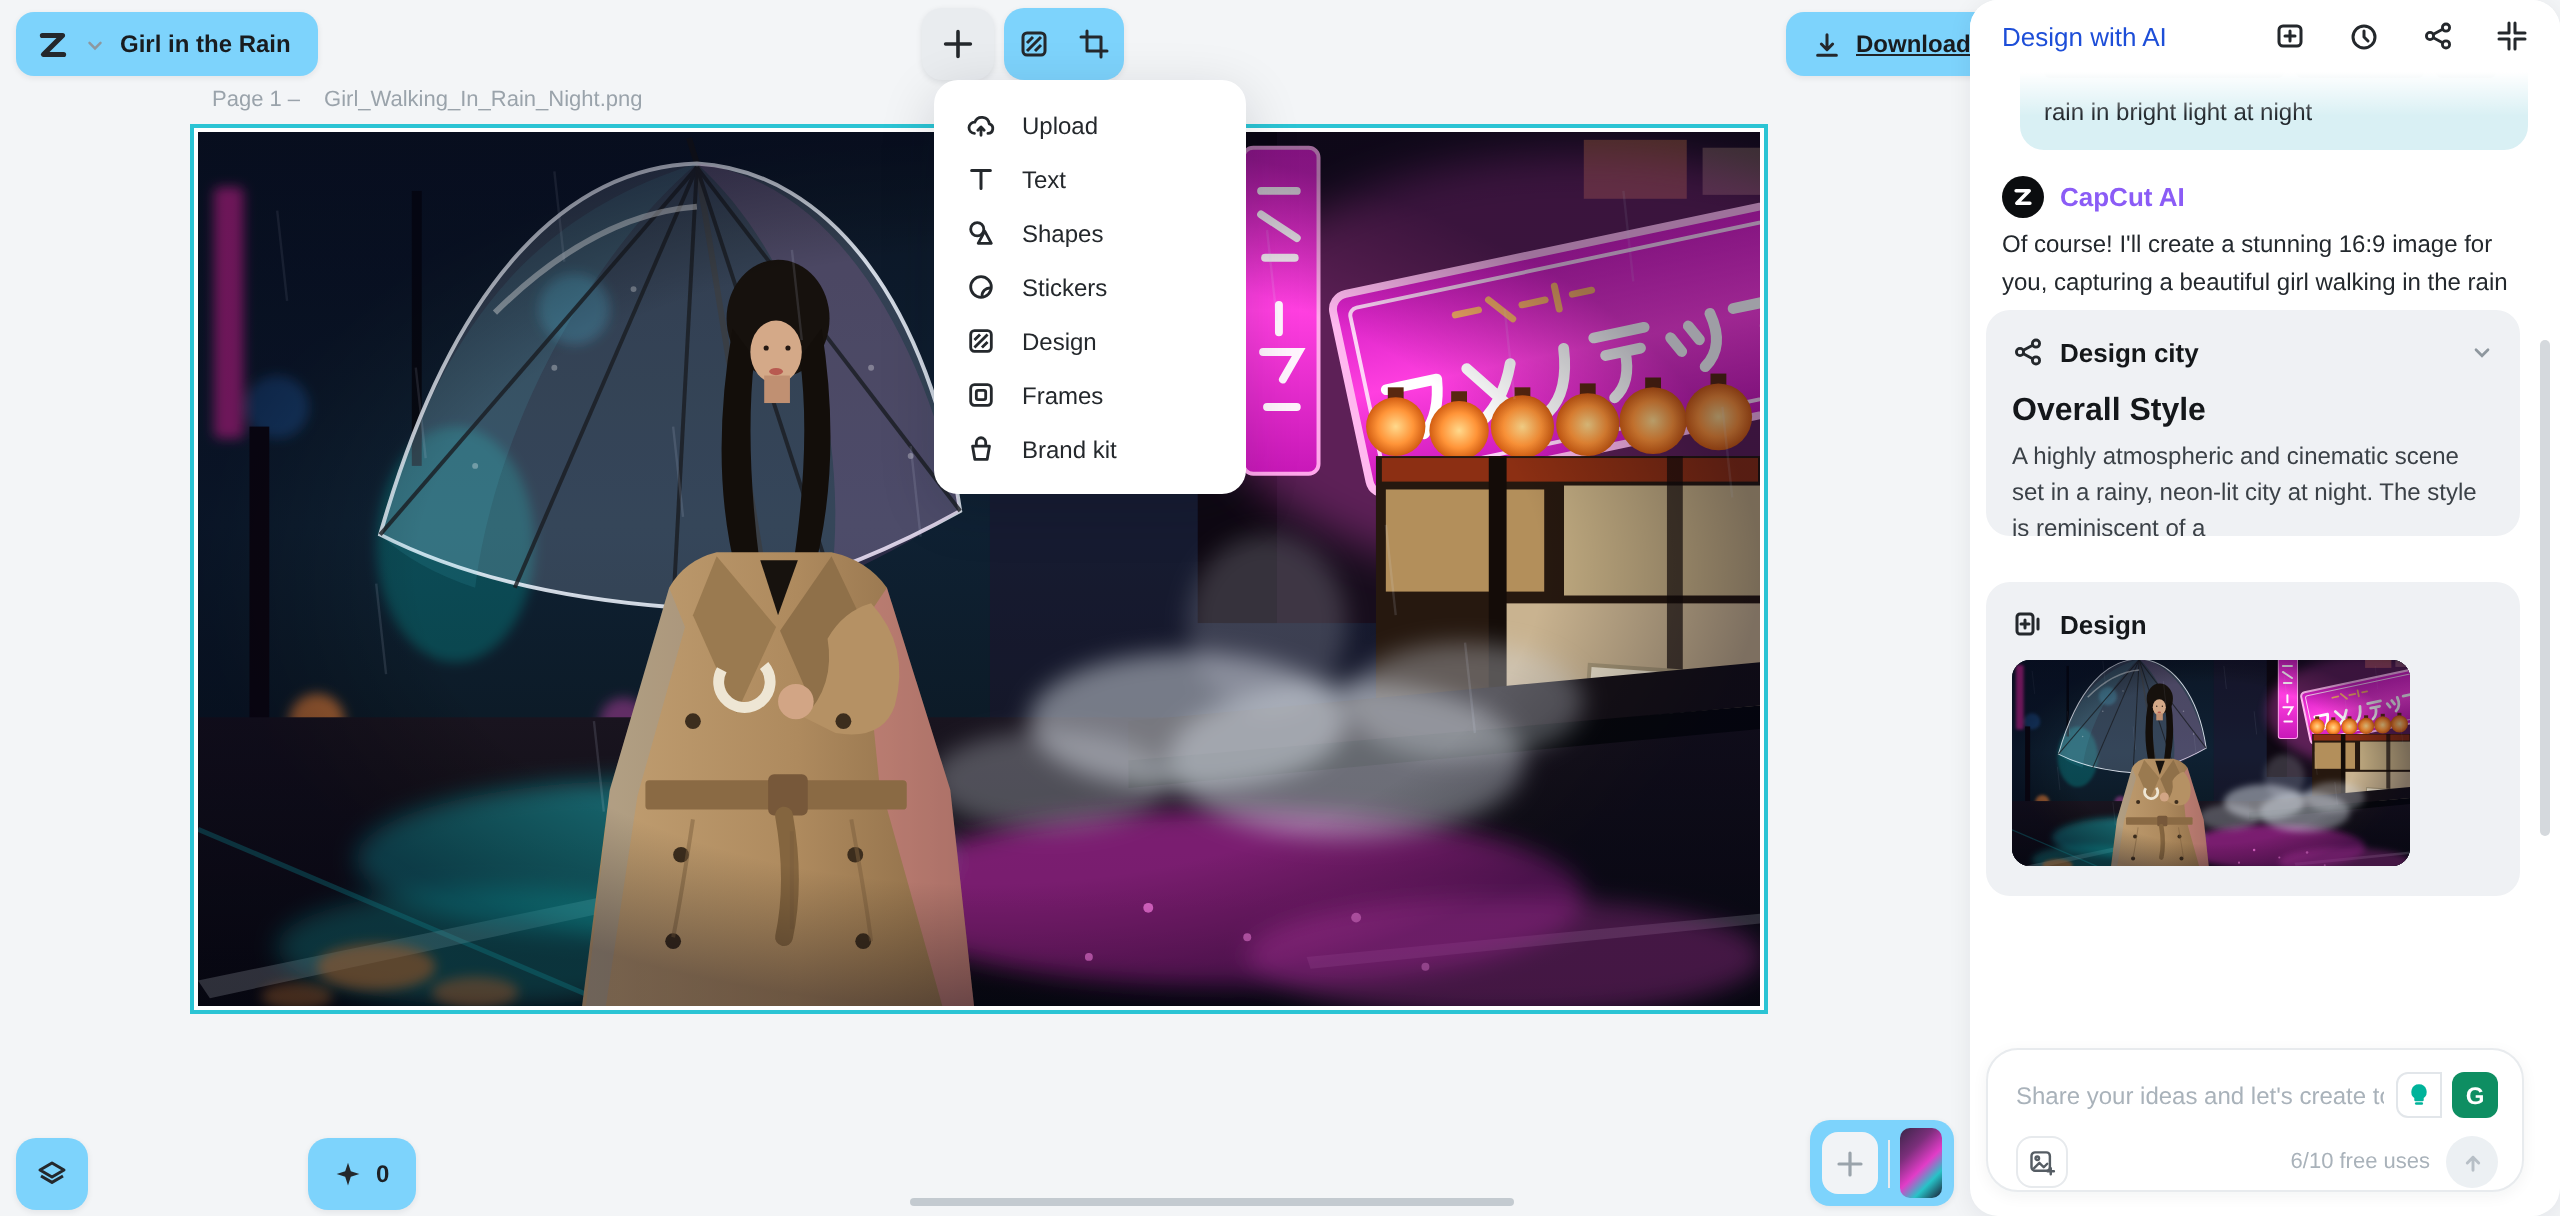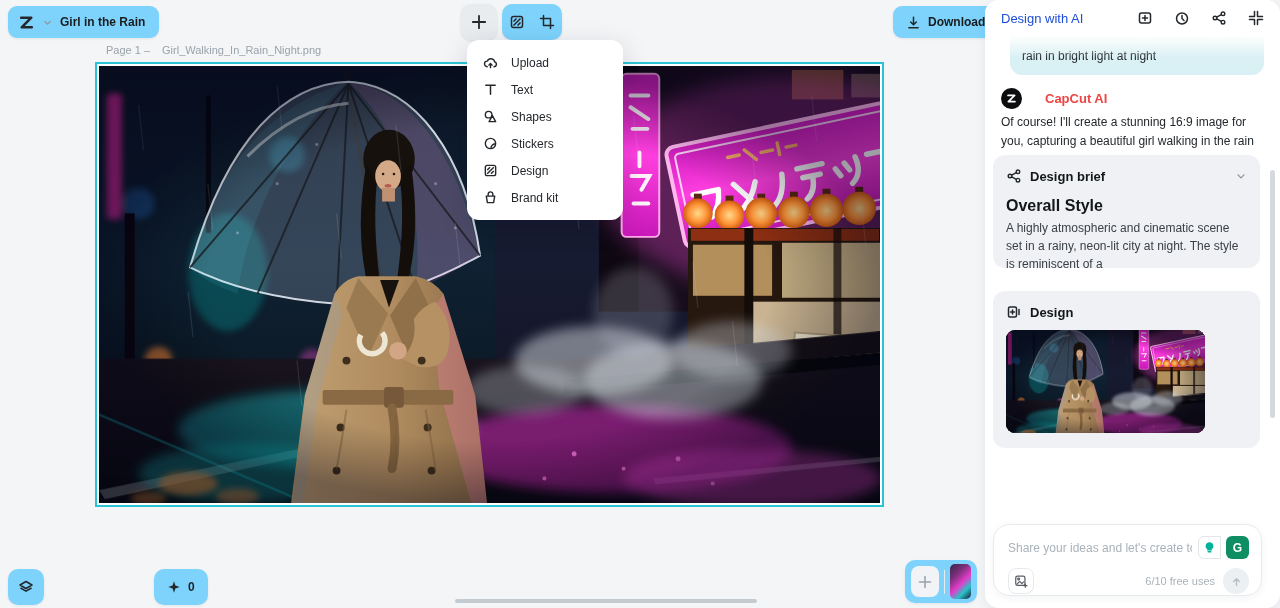--- a/index.html
+++ b/index.html
@@ -24,35 +24,35 @@
 
   
   .add-btn { position:absolute; left:461px; top:4px; width:36px; height:36px; border-radius:10px; background:#e9ecef; box-shadow:0 1px 3px rgba(20,30,40,.10); display:flex; align-items:center; justify-content:center; cursor:pointer; }
   .tools-pill { position:absolute; left:502px; top:4px; width:60px; height:36px; border-radius:10px; justify-content:center; gap:14px; }
 
   
   .dropdown { position:absolute; left:467px; top:40px; width:156px; background:#fff; border-radius:12px; box-shadow:0 8px 28px rgba(10,20,30,.16); padding:9px 0; z-index:30; }
   .dd-item { display:flex; align-items:center; gap:13px; padding:6px 16px; cursor:pointer; font-size:12px; color:#24282c; }
 
   
-  .download-btn { position:absolute; left:893px; top:6px; height:32px; padding:0 13px; gap:7px; border-radius:9px; cursor:pointer; }
+  .download-btn { position:absolute; left:893px; top:6px; height:32px; padding:0 13px; gap:7px; border-radius:9px; cursor:pointer;text-decoration:underline; }
   .download-btn .lbl { font-weight:700; font-size:12px; color:#191c1f; }
 
   
   .panel { position:absolute; left:985px; top:0; width:295px; height:608px; background:#fff; border-radius:14px; box-shadow:0 2px 12px rgba(20,30,40,.07); }
   .panel-header { position:absolute; left:0; right:0; top:0; height:36px; background:#fff; z-index:5; display:flex; align-items:center; padding:0 16px; border-radius:14px 14px 0 0; }
   .panel-header:after { content:""; position:absolute; left:0; right:0; top:36px; height:22px; background:linear-gradient(#ffffff,rgba(255,255,255,0)); pointer-events:none; }
   .panel-title { color:#1d4ed8; font-size:13px; flex:1; }
   .panel-icons { display:flex; gap:21px; color:#2c3136; }
   .bubble { position:absolute; top:24px; right:16px; width:254px; background:#d9f0f4; border-radius:12px; padding:8px 12px 10px; font-size:12px; color:#20262b; line-height:1.45; z-index:2; }
   .bubble .ghost { height:12px; margin-bottom:4px; display:flex; gap:6px; }
   .bubble .ghost i { display:block; height:7px; background:#9fb6bb; opacity:.35; border-radius:3px; }
   .ai-row { position:absolute; left:16px; top:88px; display:flex; align-items:center; gap:8px; }
   .avatar { width:21px; height:21px; border-radius:50%; background:#0b0d0f; color:#fff; display:flex; align-items:center; justify-content:center; }
-  .ai-name { font-weight:700; font-size:13px; color:#ef4444;margin-left:15px; }
+  .ai-name { font-weight:700; font-size:13px; color:#8b5cf6; }
   .ai-text { position:absolute; left:16px; right:16px; top:113px; font-size:12px; line-height:1.6; color:#23282d; }
   .card { position:absolute; left:8px; width:267px; background:#eff1f4; border-radius:12px; padding:13px; }
   .card-head { display:flex; align-items:center; gap:8px; }
   .card-title { font-weight:700; font-size:13px; color:#14171a; flex:1; }
   .brief-card { top:155px; height:113px; overflow:hidden; }
   .brief-sub { font-weight:700; font-size:12px; color:#14171a; margin-top:11px; }
   .brief-sec { font-weight:700; font-size:16px; color:#14171a; margin-top:13px; }
   .brief-body { font-size:12px; color:#3b4147; line-height:1.5; margin-top:4px; }
   .design-card { top:291px; height:157px; }
   .design-thumb { margin-top:10px; width:199px; height:103px; border-radius:9px; overflow:hidden; background:#0c1626; cursor:pointer; }
@@ -418,20 +418,29 @@
           <svg width="15" height="15" viewBox="0 0 16 16" fill="none" stroke="currentColor" stroke-width="1.5" stroke-linejoin="round">
             <rect x="2.5" y="2.5" width="11" height="11" rx="2"></rect>
             <path d="M4.5 11.5l7-7M4.5 7.5l3-3M8.5 11.5l3-3"></path>
           </svg>
         </span>
       <span>Design</span>
     </div>
     <div class="dd-item">
       <span class="ic">
           <svg width="15" height="15" viewBox="0 0 16 16" fill="none" stroke="currentColor" stroke-width="1.5" stroke-linejoin="round">
+            <rect x="2.5" y="2.5" width="11" height="11" rx="2"></rect>
+            <rect x="5.5" y="5.5" width="5" height="5" rx="1"></rect>
+          </svg>
+        </span>
+      <span>Frames</span>
+    </div>
+    <div class="dd-item">
+      <span class="ic">
+          <svg width="15" height="15" viewBox="0 0 16 16" fill="none" stroke="currentColor" stroke-width="1.5" stroke-linejoin="round">
             <path d="M3.5 6.5h9l-1.2 7H4.7z"></path>
             <path d="M5.5 6.5v-2a2.5 2.5 0 0 1 5 0v2"></path>
           </svg>
         </span>
       <span>Brand kit</span>
     </div>
   </div>
 
   <div class="pill download-btn">
     <span class="ic">
@@ -525,21 +534,21 @@
     <div class="card brief-card">
       <div class="card-head">
         <span class="ic">
             <svg width="16" height="16" viewBox="0 0 16 16" fill="none" stroke="currentColor" stroke-width="1.4" stroke-linecap="round">
               <circle cx="4" cy="8" r="1.8"></circle>
               <circle cx="12" cy="3.8" r="1.8"></circle>
               <circle cx="12" cy="12.2" r="1.8"></circle>
               <path d="M5.7 7.1l4.6-2.5M5.7 8.9l4.6 2.5"></path>
             </svg>
           </span>
-        <span class="card-title">Design brief</span>
+        <span class="card-title">Design city</span>
         <span class="ic gray">
             <svg width="12" height="12" viewBox="0 0 16 16" fill="none" stroke="currentColor" stroke-width="1.8" stroke-linecap="round">
               <path d="M4 6.5l4 4 4-4"></path>
             </svg>
           </span>
       </div>
       <div class="brief-sec">Overall Style</div>
       <div class="brief-body">A highly atmospheric and cinematic scene set in a rainy, neon-lit city at night. The style is reminiscent of a</div>
 
     </div>

